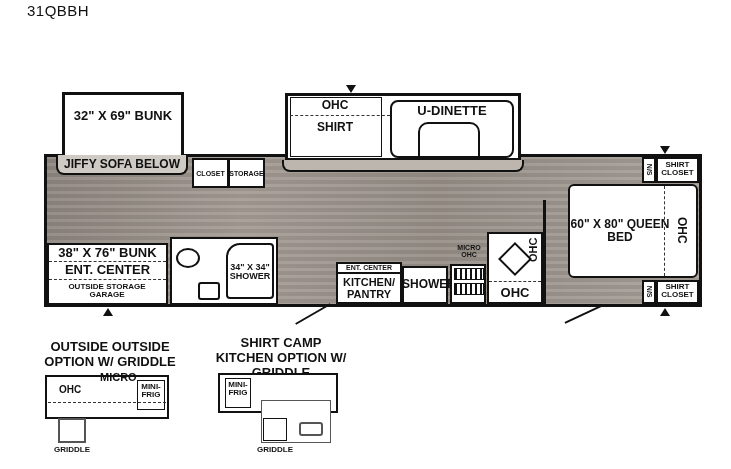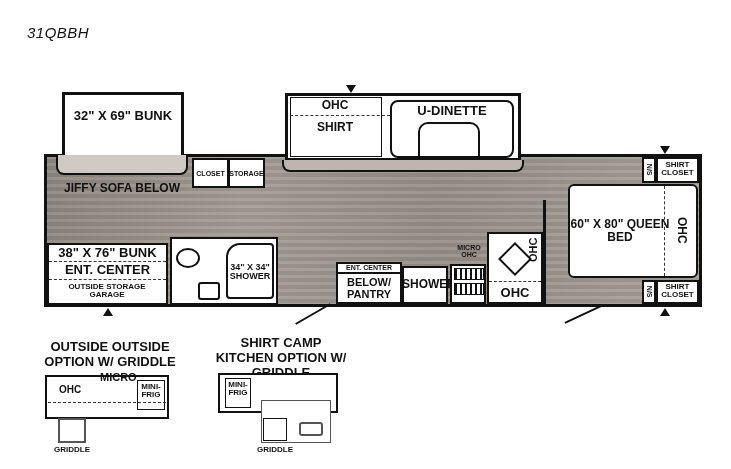--- a/index.html
+++ b/index.html
@@ -1,18 +1,18 @@
 <!DOCTYPE html>
 <html><head>
 <meta charset="utf-8">
 <style>
   html,body{margin:0;padding:0;background:#fff;}
   body{width:731px;height:469px;position:relative;overflow:hidden;font-family:"Liberation Sans",sans-serif;}
   .abs{position:absolute;}
-  .title{left:27px;top:24px;font-size:15px;color:#111;letter-spacing:0.5px;font-style:italic;}
+  .title{left:27px;top:2px;font-size:15px;color:#111;letter-spacing:0.5px;}
   .lbl{font-family:"Liberation Sans",sans-serif;font-weight:bold;color:#111;text-align:center;line-height:1.05;position:absolute;transform-origin:center;}
   .box{position:absolute;background:#fff;border:2px solid #111;box-sizing:border-box;}
   .floor{position:absolute;background:
       repeating-linear-gradient(0deg, rgba(255,255,255,0.08) 0 3px, rgba(0,0,0,0.05) 3px 7px),
       linear-gradient(90deg,#8d857e,#a39b93 30%,#958d86 60%,#a7a098);
   }
   .slide{position:absolute;background:#fff;border:3px solid #111;box-sizing:border-box;}
   .wall{position:absolute;background:#111;}
   .tri{position:absolute;width:0;height:0;border-left:5px solid transparent;border-right:5px solid transparent;}
   .tri.down{border-top:8px solid #111;}
@@ -29,21 +29,21 @@
 
   <div class="floor" style="left:46px;top:156px;width:654px;height:150px;"></div>
   <div class="wall" style="left:44px;top:154px;width:658px;height:3px;"></div>
   <div class="wall" style="left:44px;top:304px;width:658px;height:3px;"></div>
   <div class="wall" style="left:44px;top:154px;width:3px;height:153px;"></div>
   <div class="wall" style="left:699px;top:154px;width:3px;height:153px;"></div>
 
   <div class="slide" style="left:62px;top:92px;width:122px;height:70px;"></div>
   <div class="lbl" style="left:62px;top:109px;width:122px;font-size:13px;">32" X 69" BUNK</div>
   <div class="abs" style="left:56px;top:155px;width:132px;height:20px;background:#cfcac4;border:2px solid #111;border-top:none;border-radius:0 0 8px 8px;box-sizing:border-box;"></div>
-  <div class="lbl" style="left:56px;top:158px;width:132px;font-size:12px;margin-top:24px;">JIFFY SOFA BELOW</div>
+  <div class="lbl" style="left:56px;top:158px;width:132px;font-size:12px;">JIFFY SOFA BELOW</div>
 
   <div class="box" style="left:192px;top:158px;width:37px;height:30px;"></div>
   <div class="lbl" style="left:192px;top:170px;width:37px;font-size:7px;">CLOSET</div>
   <div class="box" style="left:228px;top:158px;width:37px;height:30px;"></div>
   <div class="lbl" style="left:228px;top:170px;width:37px;font-size:7px;">STORAGE</div>
 
   <div class="box" style="left:47px;top:243px;width:121px;height:62px;"></div>
   <div class="lbl" style="left:47px;top:246px;width:121px;font-size:13px;">38" X 76" BUNK</div>
   <div class="dash" style="left:49px;top:261px;width:117px;"></div>
   <div class="lbl" style="left:47px;top:263px;width:121px;font-size:13px;">ENT. CENTER</div>
@@ -63,21 +63,21 @@
   <div class="abs" style="left:290px;top:97px;width:92px;height:60px;border:1px solid #111;box-sizing:border-box;"></div>
   <div class="dash" style="left:290px;top:115px;width:100px;"></div>
   <div class="lbl" style="left:310px;top:99px;width:50px;font-size:12px;">OHC</div>
   <div class="lbl" style="left:310px;top:121px;width:50px;font-size:12px;">SHIRT</div>
   <div class="abs" style="left:390px;top:100px;width:124px;height:58px;border:2px solid #111;border-radius:8px;box-sizing:border-box;"></div>
   <div class="abs" style="left:418px;top:122px;width:62px;height:36px;border:2px solid #111;border-radius:10px 10px 0 0;box-sizing:border-box;"></div>
   <div class="lbl" style="left:390px;top:104px;width:124px;font-size:13px;">U-DINETTE</div>
 
   <div class="box" style="left:336px;top:262px;width:66px;height:42px;"></div>
   <div class="lbl" style="left:336px;top:264px;width:66px;font-size:7px;border-bottom:2px solid #111;padding-bottom:1px;">ENT. CENTER</div>
-  <div class="lbl" style="left:336px;top:277px;width:66px;font-size:11px;">BELOW/ PANTRY</div>
+  <div class="lbl" style="left:336px;top:277px;width:66px;font-size:11px;">KITCHEN/ PANTRY</div>
   <div class="box" style="left:402px;top:266px;width:46px;height:38px;"></div>
   <div class="lbl" style="left:402px;top:278px;width:46px;font-size:12px;">SHOWER</div>
   <div class="lbl" style="left:450px;top:244px;width:38px;font-size:7px;">MICRO OHC</div>
   <div class="box" style="left:450px;top:264px;width:36px;height:40px;"></div>
   <div class="abs" style="left:454px;top:268px;width:28px;height:10px;border:1px solid #111;background:repeating-linear-gradient(90deg,#111 0 2px,#fff 2px 5px);"></div>
   <div class="abs" style="left:454px;top:283px;width:28px;height:10px;border:1px solid #111;background:repeating-linear-gradient(90deg,#111 0 2px,#fff 2px 5px);"></div>
   <div class="box" style="left:487px;top:232px;width:56px;height:72px;"></div>
   <div class="abs" style="left:503px;top:247px;width:24px;height:24px;border:2px solid #111;transform:rotate(45deg);box-sizing:border-box;"></div>
   <div class="lbl" style="left:520px;top:244px;width:28px;font-size:11px;transform:rotate(-90deg);">OHC</div>
   <div class="dash" style="left:489px;top:281px;width:52px;"></div>

